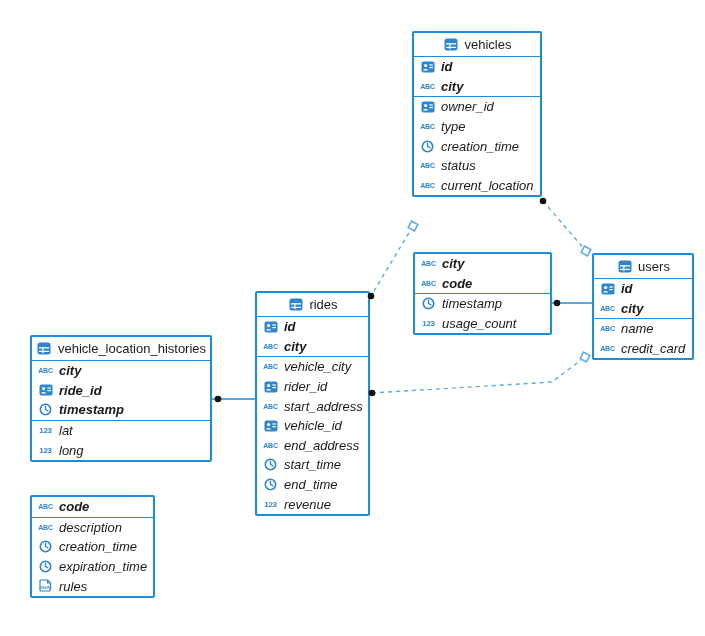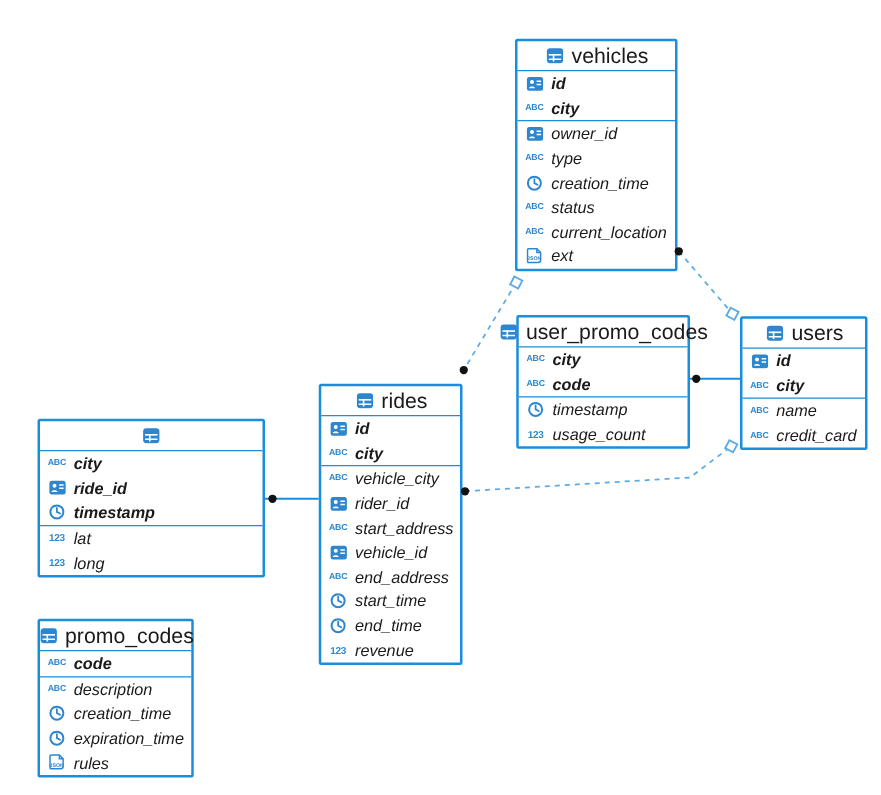--- a/index.html
+++ b/index.html
@@ -3,21 +3,21 @@
 <meta charset="utf-8">
 <style>
   html,body{margin:0;padding:0;background:#ffffff;}
   body{width:705px;height:636px;position:relative;overflow:hidden;
        font-family:"Liberation Sans","DejaVu Sans",sans-serif;color:#1a1a1a;}
   #er-canvas{position:absolute;inset:0;width:705px;height:636px;}
   .table-box{position:absolute;background:#fff;border:2px solid var(--accent);
              border-radius:2px;box-sizing:border-box;z-index:2;}
   .table-header{height:23px;display:flex;align-items:center;justify-content:center;
                 gap:5px;border-bottom:1.5px solid var(--accent);
-                font-size:17px;font-weight:400;white-space:nowrap;}
+                font-size:13px;font-weight:400;white-space:nowrap;}
   .section-cols{border-top:1.5px solid var(--accent);}
   .field-row{height:19.6px;display:flex;align-items:center;gap:5px;
              padding:0 4px 0 5px;font-size:13px;white-space:nowrap;}
   .field-row.key .fname{font-weight:700;}
   .ic{width:17px;min-width:17px;display:flex;align-items:center;justify-content:center;}
   .txt-ic{font-size:7px;font-weight:800;letter-spacing:-0.2px;color:var(--iconblue);}
   .num-ic{font-size:8px;font-weight:700;letter-spacing:-0.3px;color:var(--iconblue);}
   .fname{line-height:1;font-style:italic;}
   svg.wires{position:absolute;inset:0;z-index:3;pointer-events:none;}
   .wire-solid{stroke:var(--accent);stroke-width:1.6;fill:none;}
@@ -111,44 +111,23 @@
             <span class="txt-ic">ABC</span>
           </span>
           <span class="fname">status</span>
         </div>
         <div class="field-row">
           <span class="ic">
             <span class="txt-ic">ABC</span>
           </span>
           <span class="fname">current_location</span>
         </div>
-        <div class="field-row">
-          <span class="ic">
-            <svg width="13" height="14" viewBox="0 0 13 14">
-              <path d="M2 1 L8.5 1 L11.5 4 L11.5 10 Q11.5 12 9.5 12 L2 12 Q1 12 1 11 L1 2 Q1 1 2 1 Z" fill="none" stroke="#2e86cf" stroke-width="1.2" stroke-linejoin="round"></path>
-              <path d="M8.5 1 L8.5 4 L11.5 4" fill="none" stroke="#2e86cf" stroke-width="1.2"></path>
-              <text x="6.3" y="10.3" font-size="4.2" font-weight="bold" text-anchor="middle" fill="#2e86cf" font-family="Liberation Sans,sans-serif">JSON</text>
-            </svg>
-          </span>
-          <span class="fname">ext</span>
-        </div>
       </div>
     </div>
     <div class="table-box" style="left: 413px; top: 252px; width: 139px;">
-      <div class="table-header">
-        <span class="ic">
-          <svg width="14" height="13" viewBox="0 0 14 13">
-            <rect x="0.5" y="0.5" width="13" height="12" rx="2.5" fill="#2e86cf"></rect>
-            <rect x="2" y="5.2" width="10" height="1.3" fill="#fff"></rect>
-            <rect x="5.2" y="5.2" width="1.3" height="6" fill="#fff"></rect>
-            <rect x="2" y="8.8" width="10" height="1.2" fill="#fff"></rect>
-          </svg>
-        </span>
-        <span>user_promo_codes</span>
-      </div>
       <div class="section-keys">
         <div class="field-row key">
           <span class="ic">
             <span class="txt-ic">ABC</span>
           </span>
           <span class="fname">city</span>
         </div>
         <div class="field-row key">
           <span class="ic">
             <span class="txt-ic">ABC</span>
@@ -216,21 +195,21 @@
           <span class="fname">name</span>
         </div>
         <div class="field-row">
           <span class="ic">
             <span class="txt-ic">ABC</span>
           </span>
           <span class="fname">credit_card</span>
         </div>
       </div>
     </div>
-    <div class="table-box" style="left: 255px; top: 291px; width: 115px; margin-top: 16px;">
+    <div class="table-box" style="left: 255px; top: 291px; width: 115px;">
       <div class="table-header">
         <span class="ic">
           <svg width="14" height="13" viewBox="0 0 14 13">
             <rect x="0.5" y="0.5" width="13" height="12" rx="2.5" fill="#2e86cf"></rect>
             <rect x="2" y="5.2" width="10" height="1.3" fill="#fff"></rect>
             <rect x="5.2" y="5.2" width="1.3" height="6" fill="#fff"></rect>
             <rect x="2" y="8.8" width="10" height="1.2" fill="#fff"></rect>
           </svg>
         </span>
         <span>rides</span>
@@ -331,20 +310,21 @@
     <div class="table-box" style="left: 30px; top: 335px; width: 182px;">
       <div class="table-header">
         <span class="ic">
           <svg width="14" height="13" viewBox="0 0 14 13">
             <rect x="0.5" y="0.5" width="13" height="12" rx="2.5" fill="#2e86cf"></rect>
             <rect x="2" y="5.2" width="10" height="1.3" fill="#fff"></rect>
             <rect x="5.2" y="5.2" width="1.3" height="6" fill="#fff"></rect>
             <rect x="2" y="8.8" width="10" height="1.2" fill="#fff"></rect>
           </svg>
         </span>
+        <span>vehicle_location_histories</span>
       </div>
       <div class="section-keys">
         <div class="field-row key">
           <span class="ic">
             <span class="txt-ic">ABC</span>
           </span>
           <span class="fname">city</span>
         </div>
         <div class="field-row key">
           <span class="ic">
@@ -379,31 +359,20 @@
         </div>
         <div class="field-row">
           <span class="ic">
             <span class="num-ic">123</span>
           </span>
           <span class="fname">long</span>
         </div>
       </div>
     </div>
     <div class="table-box" style="left: 30px; top: 495px; width: 125px;">
-      <div class="table-header">
-        <span class="ic">
-          <svg width="14" height="13" viewBox="0 0 14 13">
-            <rect x="0.5" y="0.5" width="13" height="12" rx="2.5" fill="#2e86cf"></rect>
-            <rect x="2" y="5.2" width="10" height="1.3" fill="#fff"></rect>
-            <rect x="5.2" y="5.2" width="1.3" height="6" fill="#fff"></rect>
-            <rect x="2" y="8.8" width="10" height="1.2" fill="#fff"></rect>
-          </svg>
-        </span>
-        <span>promo_codes</span>
-      </div>
       <div class="section-keys">
         <div class="field-row key">
           <span class="ic">
             <span class="txt-ic">ABC</span>
           </span>
           <span class="fname">code</span>
         </div>
       </div>
       <div class="section-cols">
         <div class="field-row">

